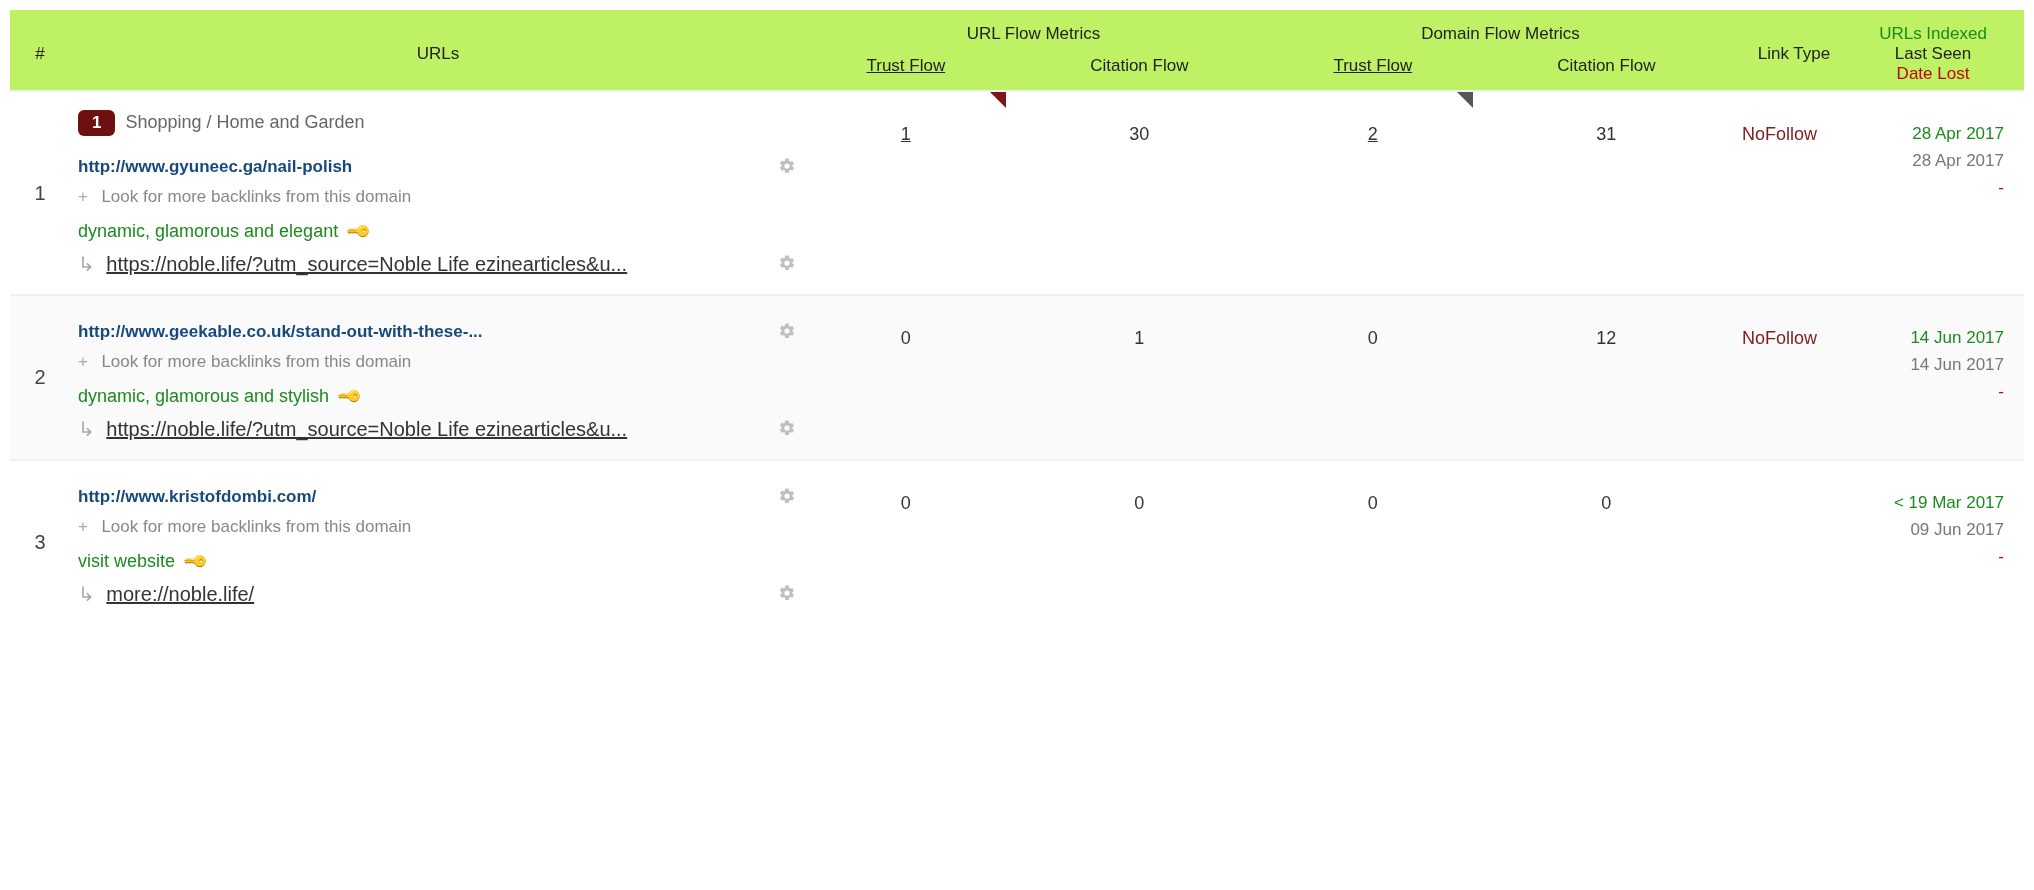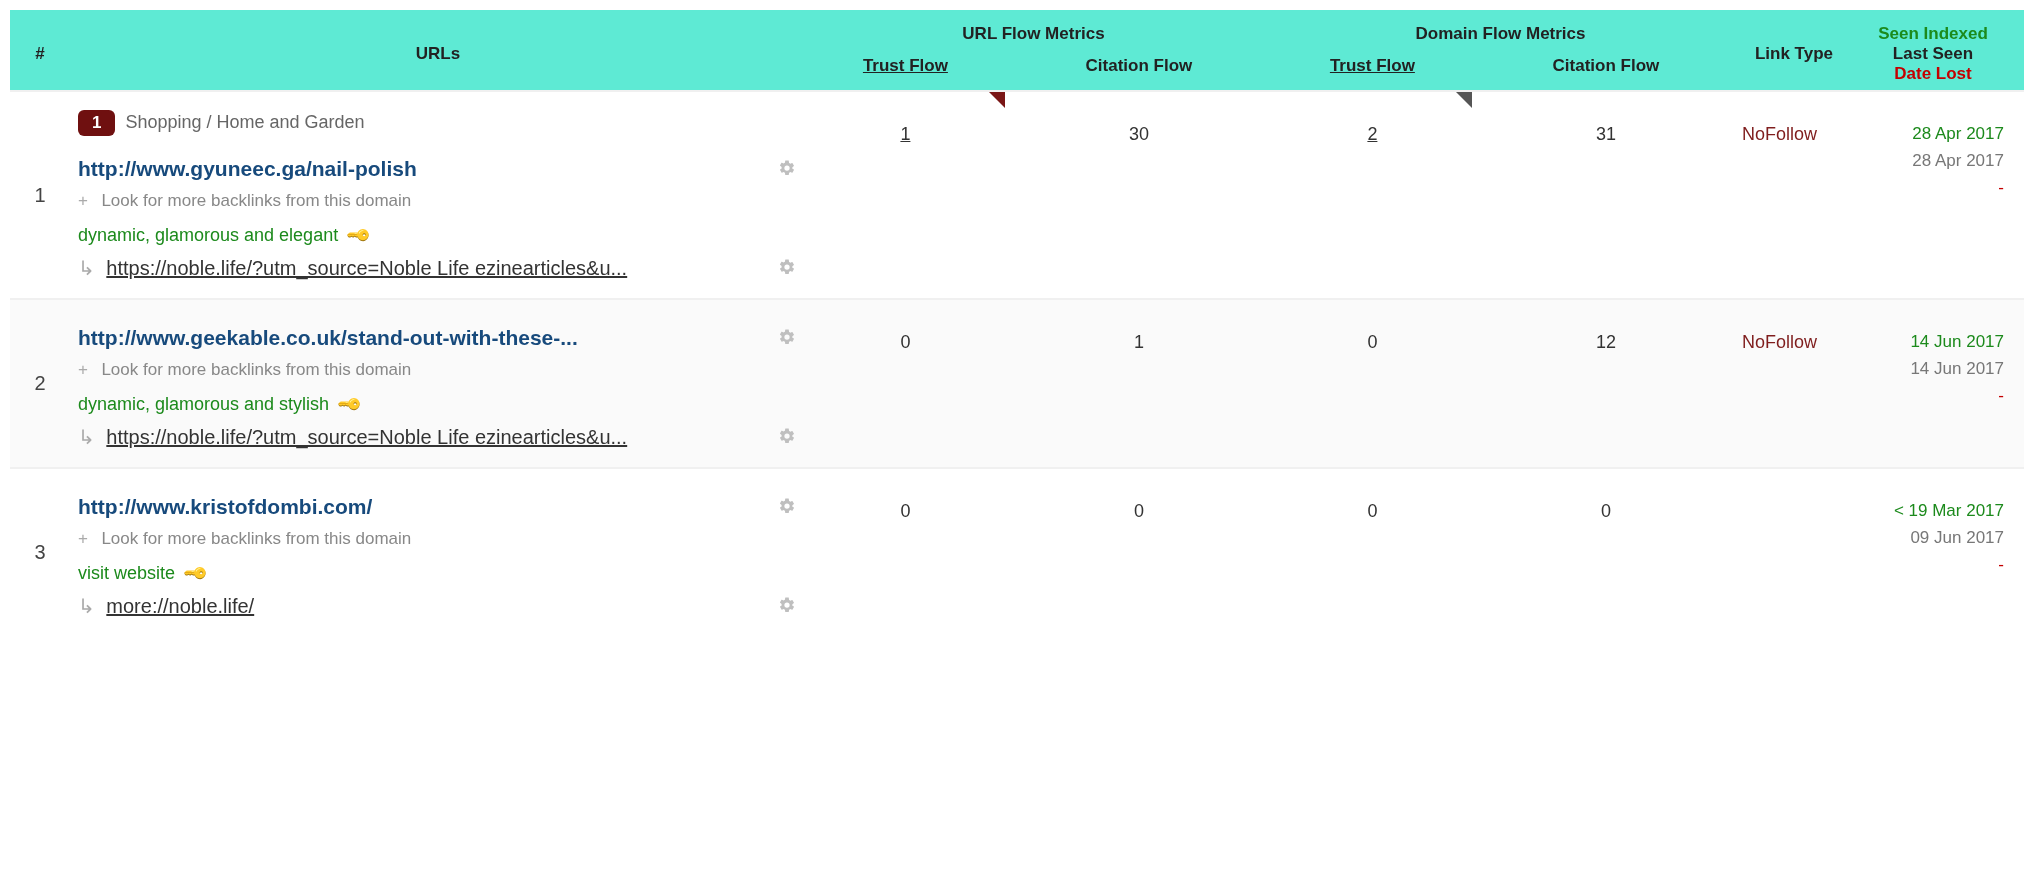--- a/index.html
+++ b/index.html
@@ -10,22 +10,22 @@
     font-size: 17px;
     color: #333;
     background: #fff;
   }
   table.main {
     width: 100%;
     border-collapse: separate;
     border-spacing: 0;
   }
   thead.hdr tr th {
-    background: #5eead4;
-    font-weight: 700;
+    background: #bef264;
+    font-weight: 400;
     text-align: center;
     vertical-align: middle;
     padding: 10px 8px;
     color: #222;
   }
   thead.hdr tr.top th {
     padding-top: 14px;
     padding-bottom: 6px;
   }
   thead.hdr tr.bot th {
@@ -63,21 +63,21 @@
     display: inline-block;
     background: #6f1010;
     color: #fff;
     font-weight: 700;
     border-radius: 6px;
     padding: 3px 14px;
     margin-right: 10px;
     font-size: 17px;
   }
   .category { color: #666; font-size: 18px; }
-  .src-url { color: #174a7c; font-weight: 700; font-size: 21px; margin: 8px 0 6px; display: inline-block; cursor: pointer;}
+  .src-url { color: #174a7c; font-weight: 700; font-size: 17px; margin: 8px 0 6px; display: inline-block; cursor: pointer;}
   .more-bl { color: #888; font-size: 17px; margin: 4px 0 10px; cursor: pointer;}
   .more-bl .plus { color: #aaa; margin-right: 4px; }
   .anchor { color: #1c8a1c; font-size: 18px; margin: 4px 0 8px; display:inline-block;}
   .target { color: #333; font-size: 20px; margin-top: 2px;}
   .target .arrow-icon { color: #aaa; margin-right: 6px; }
   .target a { color: #333; text-decoration: underline; cursor: pointer;}
 
   .rowline { display: flex; align-items: center; justify-content: space-between; }
   .gear {
     width: 18px; height: 18px; display: inline-block; cursor: pointer;
@@ -100,21 +100,21 @@
 
 <table class="main">
   <thead class="hdr">
     <tr class="top">
       <th rowspan="2">#</th>
       <th rowspan="2" class="left">URLs</th>
       <th colspan="2">URL Flow Metrics</th>
       <th colspan="2">Domain Flow Metrics</th>
       <th rowspan="2">Link Type</th>
       <th rowspan="2" class="right">
-        <div class="c-green">Seen Indexed</div>
+        <div class="c-green">URLs Indexed</div>
         <div>Last Seen</div>
         <div class="c-red">Date Lost</div>
       </th>
     </tr>
     <tr class="bot">
       <th><span class="uline">Trust Flow</span></th>
       <th>Citation Flow</th>
       <th><span class="uline">Trust Flow</span></th>
       <th>Citation Flow</th>
     </tr>

